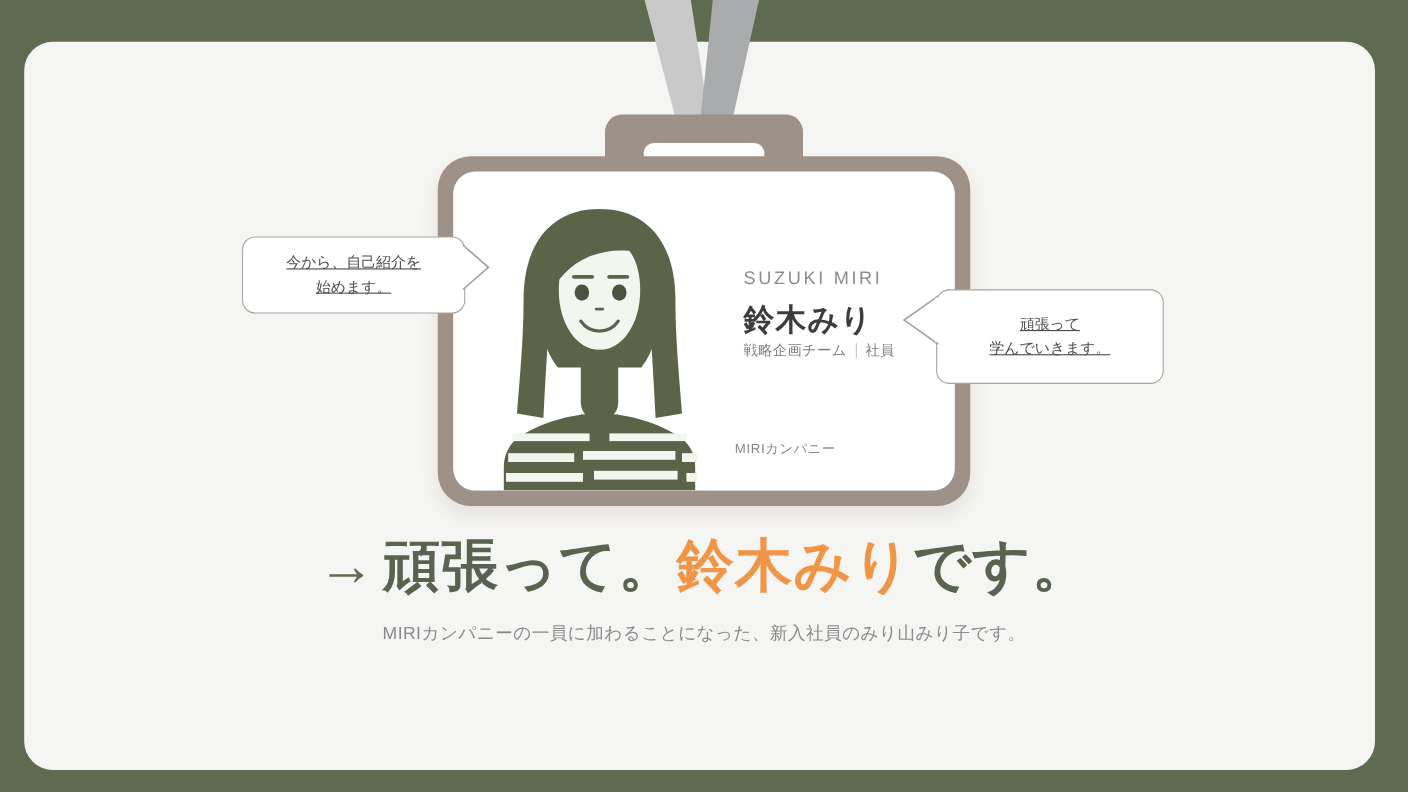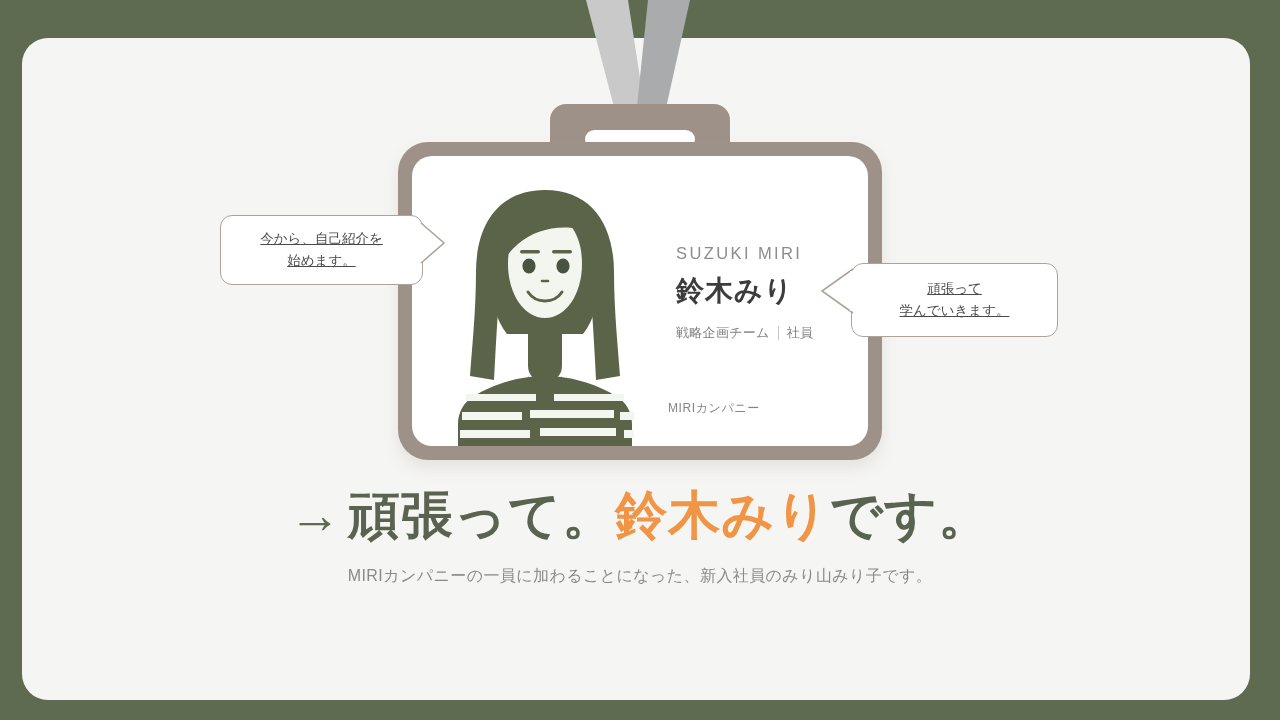--- a/index.html
+++ b/index.html
@@ -120,21 +120,20 @@
   }
   .name-jp {
     margin-top: 9px;
     font-size: 28px;
     font-weight: 700;
     color: #3C3C3C;
     letter-spacing: 1px;
     white-space: nowrap;
   }
   .role-line {
-    margin-top: 14px;
     font-size: 13px;
     color: #7D7D7D;
     letter-spacing: 0.3px;
     white-space: nowrap;
     display: flex;
     align-items: center;
   }
   .role-divider {
     display: inline-block;
     width: 1px;
@@ -173,21 +172,21 @@
     left: 220px;
     top: 215px;
     width: 203px;
     height: 70px;
     border-radius: 12px;
   }
   .bubble-right {
     left: 851px;
     top: 263px;
     width: 207px;
-    height: 74px;
+    height: 86px;
   }
   .bubble-text { padding: 0 12px; white-space: pre-line; }
 
   .tail { position: absolute; z-index: 5; }
   .tail-left  { left: 420px; top: 222px; }
   .tail-right { left: 820px; top: 268px; }
 
   
   .headline {
     position: absolute;

